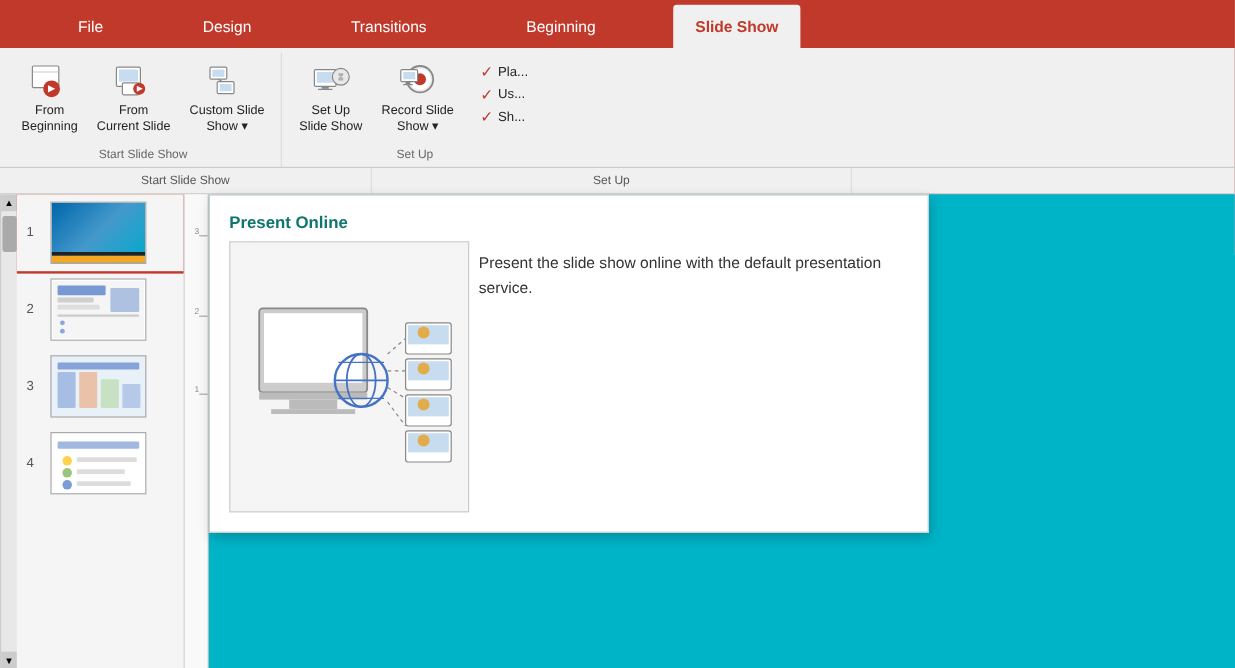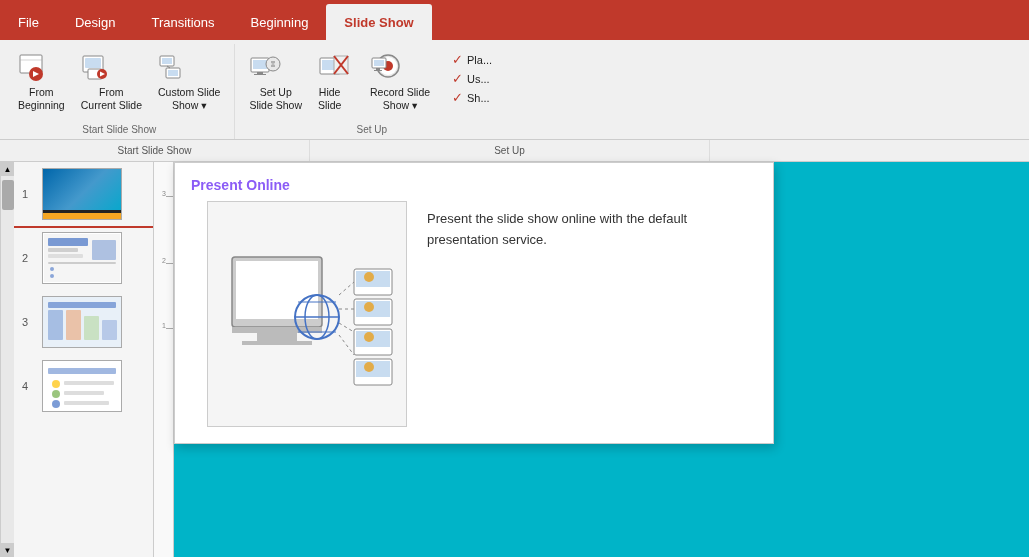--- a/index.html
+++ b/index.html
@@ -10,20 +10,21 @@
     .ribbon-tabs { display: flex; background: #c0392b; height: 40px; align-items: flex-end; }
     .ribbon-tab {
       padding: 8px 18px;
       color: white;
       font-size: 13px;
       cursor: pointer;
       height: 36px;
       display: flex;
       align-items: center;
       border-radius: 3px 3px 0 0;
+      margin-left: 47px;
     }
     .ribbon-tab.active {
       background: #f0f0f0;
       color: #c0392b;
       font-weight: 600;
     }
 
     .ribbon-content {
       background: #f0f0f0;
       border-bottom: 1px solid #ccc;
@@ -55,21 +56,21 @@
     .ribbon-buttons-row {
       display: flex;
       align-items: flex-start;
       flex: 1;
       gap: 4px;
     }
 
     .ribbon-btn {
       display: flex;
       flex-direction: column;
-      align-items: flex-start;
+      align-items: center;
       justify-content: flex-start;
       padding: 4px 6px;
       border-radius: 3px;
       cursor: pointer;
       min-width: 48px;
       text-align: center;
       background: transparent;
       border: none;
       height: 72px;
     }
@@ -226,28 +227,28 @@
       width: 600px;
       height: 282px;
       z-index: 100;
       display: flex;
       flex-direction: column;
     }
 
     .tooltip-title {
       font-size: 14px;
       font-weight: bold;
-      color: #8b5cf6;
+      color: #0f766e;
       padding: 14px 16px 8px 16px;
     }
 
     .tooltip-body {
       display: flex;
-      padding: 0 16px 16px 32px;
-      gap: 20px;
+      padding: 0 16px 16px 16px;
+      gap: 8px;
       flex: 1;
       justify-content: center;
     }
 
     .tooltip-image {
       width: 200px;
       min-height: 180px;
       border: 1px solid #ccc;
       background: #f5f5f5;
       display: flex;
@@ -351,32 +352,20 @@
               <rect x="4" y="8" width="14" height="9" fill="#c8dcf0"></rect>
               <rect x="8" y="20" width="6" height="2" fill="#888"></rect>
               <rect x="5" y="22" width="12" height="1" fill="#888"></rect>
               <circle cx="24" cy="12" r="7" fill="#e8e8e8" stroke="#888" stroke-width="1"></circle>
               <path d="M22,9 L26,9 L26,11 L24,12 L26,13 L26,15 L22,15 L22,13 L24,12 L22,11Z" fill="#888" opacity="0.6"></path>
             </svg>
           </div>
           <div class="ribbon-btn-label">Set Up<br>Slide Show</div>
         </div>
 
-        <div class="ribbon-btn">
-          <div class="ribbon-btn-icon">
-            <svg viewBox="0 0 32 32" width="32" height="32">
-              <rect x="2" y="6" width="20" height="16" rx="1" fill="#fff" stroke="#888" stroke-width="1"></rect>
-              <rect x="4" y="8" width="16" height="10" fill="#c8dcf0"></rect>
-              <rect x="16" y="4" width="14" height="18" rx="1" fill="#f0f0f0" stroke="#aaa" stroke-width="1"></rect>
-              <line x1="16" y1="4" x2="30" y2="22" stroke="#c0392b" stroke-width="2"></line>
-              <line x1="30" y1="4" x2="16" y2="22" stroke="#c0392b" stroke-width="2"></line>
-            </svg>
-          </div>
-          <div class="ribbon-btn-label">Hide<br>Slide</div>
-        </div>
 
 
         <div class="ribbon-btn">
           <div class="ribbon-btn-icon">
             <svg viewBox="0 0 32 32" width="32" height="32">
               <circle cx="18" cy="14" r="11" fill="#e8e8e8" stroke="#888" stroke-width="1.5"></circle>
               <circle cx="18" cy="14" r="9" fill="white"></circle>
               <circle cx="18" cy="14" r="5" fill="#c0392b"></circle>
               <rect x="2" y="6" width="14" height="10" rx="1" fill="#fff" stroke="#888" stroke-width="1"></rect>
               <rect x="4" y="8" width="10" height="6" fill="#c8dcf0"></rect>

